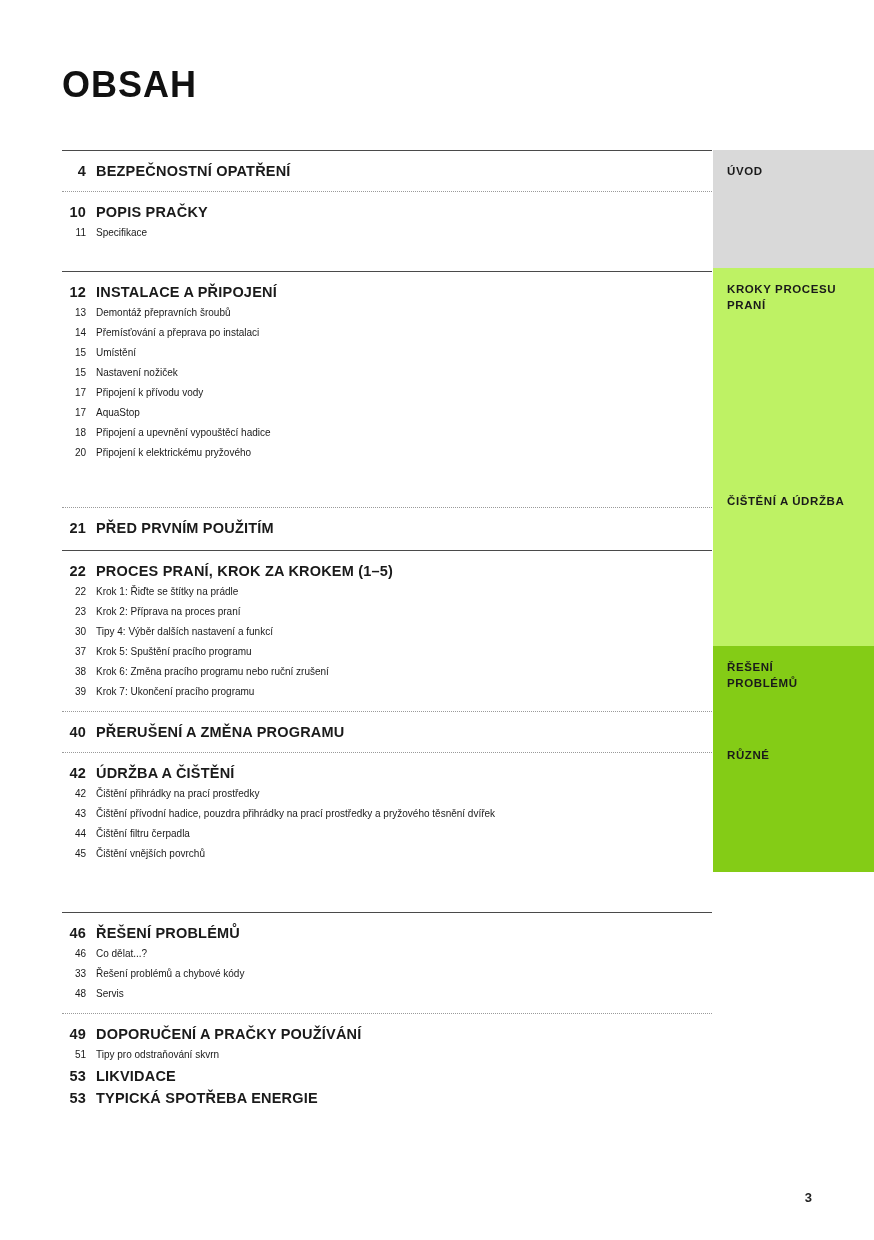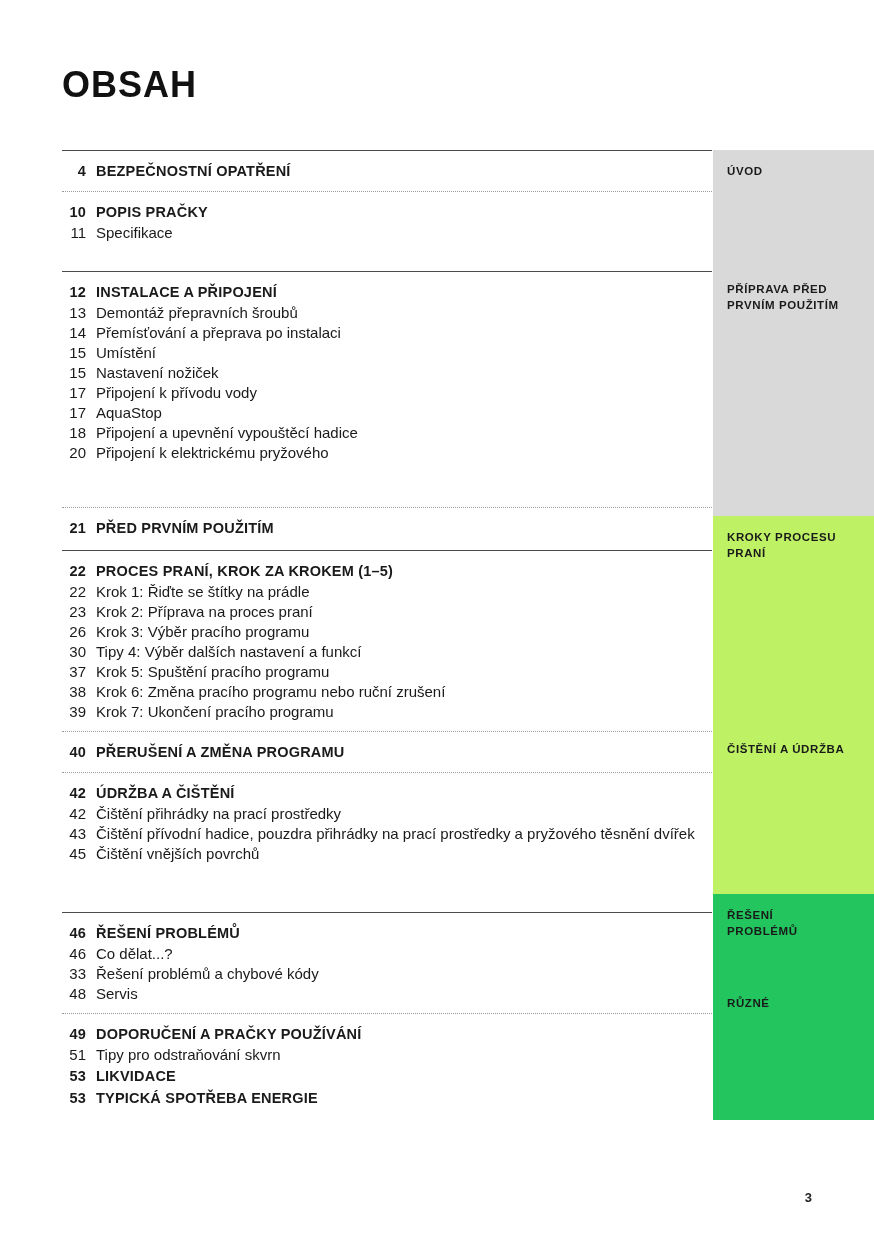--- a/index.html
+++ b/index.html
@@ -43,21 +43,21 @@
     box-sizing: border-box;
     padding: 14px 0 0 14px;
     font-size: 11.5px;
     font-weight: bold;
     letter-spacing: 0.6px;
     color: #1a1a1a;
     line-height: 1.35;
   }
   .side-light { background: #d9d9d9; }
   .side-dark { background: #bef264; }
-  .side-mid { background: #22c55e; }
+  .side-mid { background: #84cc16; }
 
   
   .main-col {
     position: absolute;
     left: 62px;
     top: 150px;
     width: 650px;
   }
   .rule-thick {
     border-top: 1.6px solid #4a4a4a;
@@ -66,21 +66,21 @@
   .rule-dotted {
     border-top: 1.6px dotted #9a9a9a;
     height: 0;
   }
   .group {
     padding: 0;
   }
   .entry {
     display: flex;
     align-items: baseline;
-    font-size: 15px;
+    font-size: 10px;
     line-height: 20px;
   }
   .entry .pg {
     width: 34px;
     text-align: right;
     flex: 0 0 34px;
     padding-right: 10px;
     box-sizing: border-box;
   }
   .entry .lbl {
@@ -107,21 +107,20 @@
 </style>
 </head>
 <body>
 
 <div class="page">
 
   <div class="title">OBSAH</div>
 
   <div class="side-col">
     <div class="side-block side-light" style="height:118px">ÚVOD</div>
-    <div class="side-block side-light" style="height:248px">PŘÍPRAVA PŘED<br>PRVNÍM POUŽITÍM</div>
     <div class="side-block side-dark" style="height:212px">KROKY PROCESU<br>PRANÍ</div>
     <div class="side-block side-dark" style="height:166px">ČIŠTĚNÍ A ÚDRŽBA</div>
     <div class="side-block side-mid" style="height:88px">ŘEŠENÍ<br>PROBLÉMŮ</div>
     <div class="side-block side-mid" style="height:138px">RŮZNÉ</div>
   </div>
 
   <div class="main-col">
 
     <div class="rule-thick"></div>
     <div class="pad-top"></div>
@@ -208,24 +207,20 @@
       </div>
       <div class="entry">
         <span class="pg">22</span>
         <span class="lbl">Krok 1: Řiďte se štítky na prádle</span>
       </div>
       <div class="entry">
         <span class="pg">23</span>
         <span class="lbl">Krok 2: Příprava na proces praní</span>
       </div>
       <div class="entry">
-        <span class="pg">26</span>
-        <span class="lbl">Krok 3: Výběr pracího programu</span>
-      </div>
-      <div class="entry">
         <span class="pg">30</span>
         <span class="lbl">Tipy 4: Výběr dalších nastavení a funkcí</span>
       </div>
       <div class="entry">
         <span class="pg">37</span>
         <span class="lbl">Krok 5: Spuštění pracího programu</span>
       </div>
       <div class="entry">
         <span class="pg">38</span>
         <span class="lbl">Krok 6: Změna pracího programu nebo ruční zrušení</span>
@@ -256,20 +251,24 @@
       </div>
       <div class="entry">
         <span class="pg">42</span>
         <span class="lbl">Čištění přihrádky na prací prostředky</span>
       </div>
       <div class="entry">
         <span class="pg">43</span>
         <span class="lbl">Čištění přívodní hadice, pouzdra přihrádky na prací prostředky a pryžového těsnění dvířek</span>
       </div>
       <div class="entry">
+        <span class="pg">44</span>
+        <span class="lbl">Čištění filtru čerpadla</span>
+      </div>
+      <div class="entry">
         <span class="pg">45</span>
         <span class="lbl">Čištění vnějších povrchů</span>
       </div>
     </div>
     <div style="height:48px"></div>
 
     <div class="rule-thick"></div>
     <div class="pad-top"></div>
     <div class="group">
       <div class="entry major">

